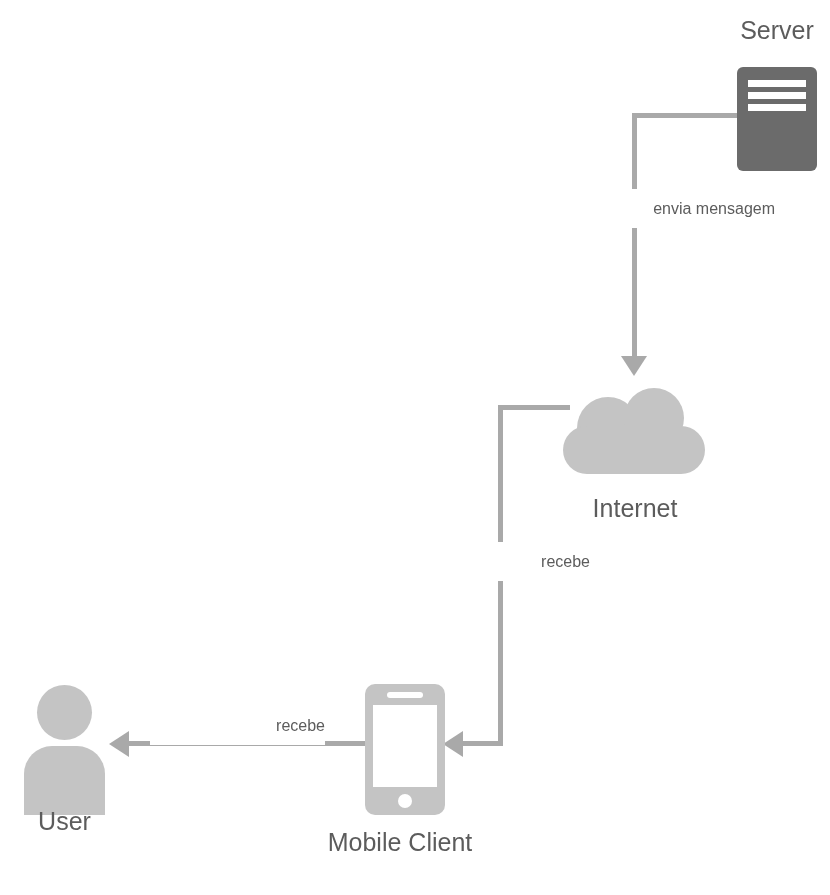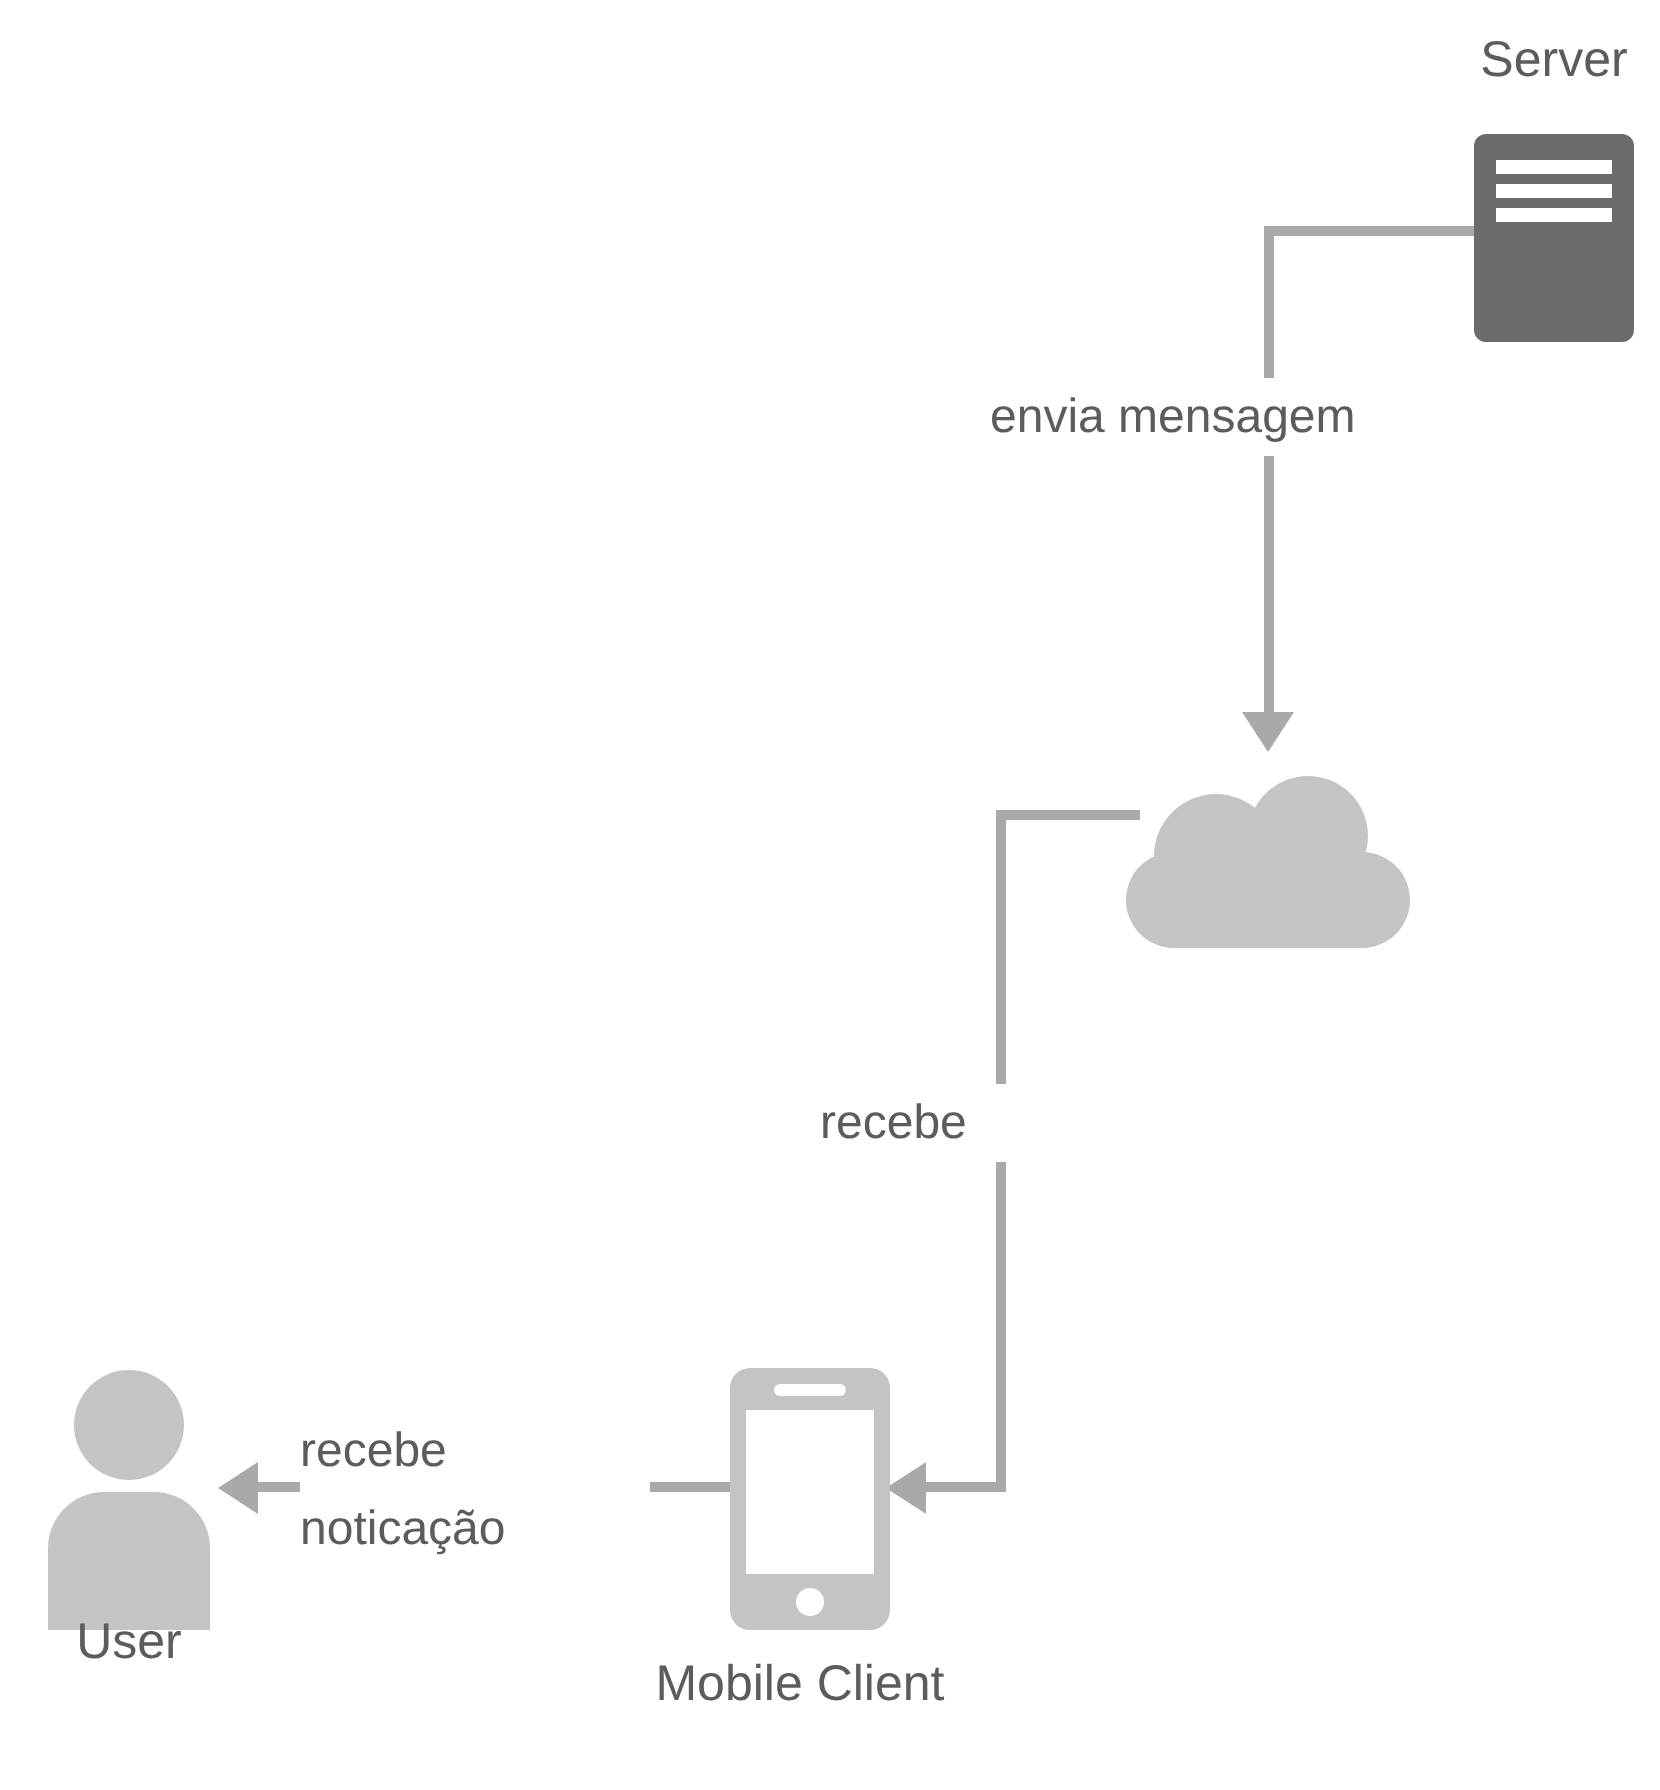--- a/index.html
+++ b/index.html
@@ -13,22 +13,22 @@
   }
   .node-label {
     position: absolute;
     color: var(--text, #5c5c5c);
     font-size: 25px;
     text-align: center;
   }
   .edge-label {
     position: absolute;
     color: var(--text, #5c5c5c);
-    font-size: 24px;
-    text-align: left;
+    font-size: 16px;
+    text-align: right;
     background: #ffffff;
     line-height: 39px;
   }
   .edge-label span { display: block; }
   .line { position: absolute; background: var(--line, #a9a9a9); }
   .arrow-down {
     position: absolute; width: 0; height: 0;
     border-left: 13px solid transparent;
     border-right: 13px solid transparent;
     border-top: 20px solid var(--line, #a9a9a9);
@@ -79,38 +79,38 @@
 
   <div class="line" style="left:634px; top:113px; width:103px; height:5px;"></div>
   <div class="line" style="left:632px; top:113px; width:5px; height:245px;"></div>
   <div class="arrow-down" style="left:621px; top:356px;"></div>
 
   <svg class="cloud" viewBox="0 0 146 98" xmlns="http://www.w3.org/2000/svg">
     <circle cx="47" cy="52" r="31"></circle>
     <circle cx="93" cy="42" r="30"></circle>
     <rect x="2" y="50" width="142" height="48" rx="24"></rect>
   </svg>
+  <div class="node-label" style="left:555px; top:494px; width:160px;">Internet</div>
 
   <div class="line" style="left:498px; top:405px; width:72px; height:5px;"></div>
   <div class="line" style="left:498px; top:405px; width:5px; height:341px;"></div>
   <div class="line" style="left:460px; top:741px; width:43px; height:5px;"></div>
   <div class="arrow-left" style="left:443px; top:731px;"></div>
 
   <div class="line" style="left:128px; top:741px; width:237px; height:5px;"></div>
   <div class="arrow-left" style="left:109px; top:731px;"></div>
 
   <div class="edge-label" style="left:495px; top:189px; width:280px;">
     <span>envia mensagem</span>
   </div>
   <div class="edge-label" style="left:410px; top:542px; width:180px;">
     <span>recebe</span>
   </div>
   <div class="edge-label" style="left:150px; top:706px; width:175px;">
     <span>recebe</span>
-    <span>noticação</span>
   </div>
 
   <div class="phone">
     <div class="phone-speaker"></div>
     <div class="phone-screen"></div>
     <div class="phone-home"></div>
   </div>
   <div class="node-label" style="left:300px; top:828px; width:200px;">Mobile Client</div>
 
   <div class="user">

